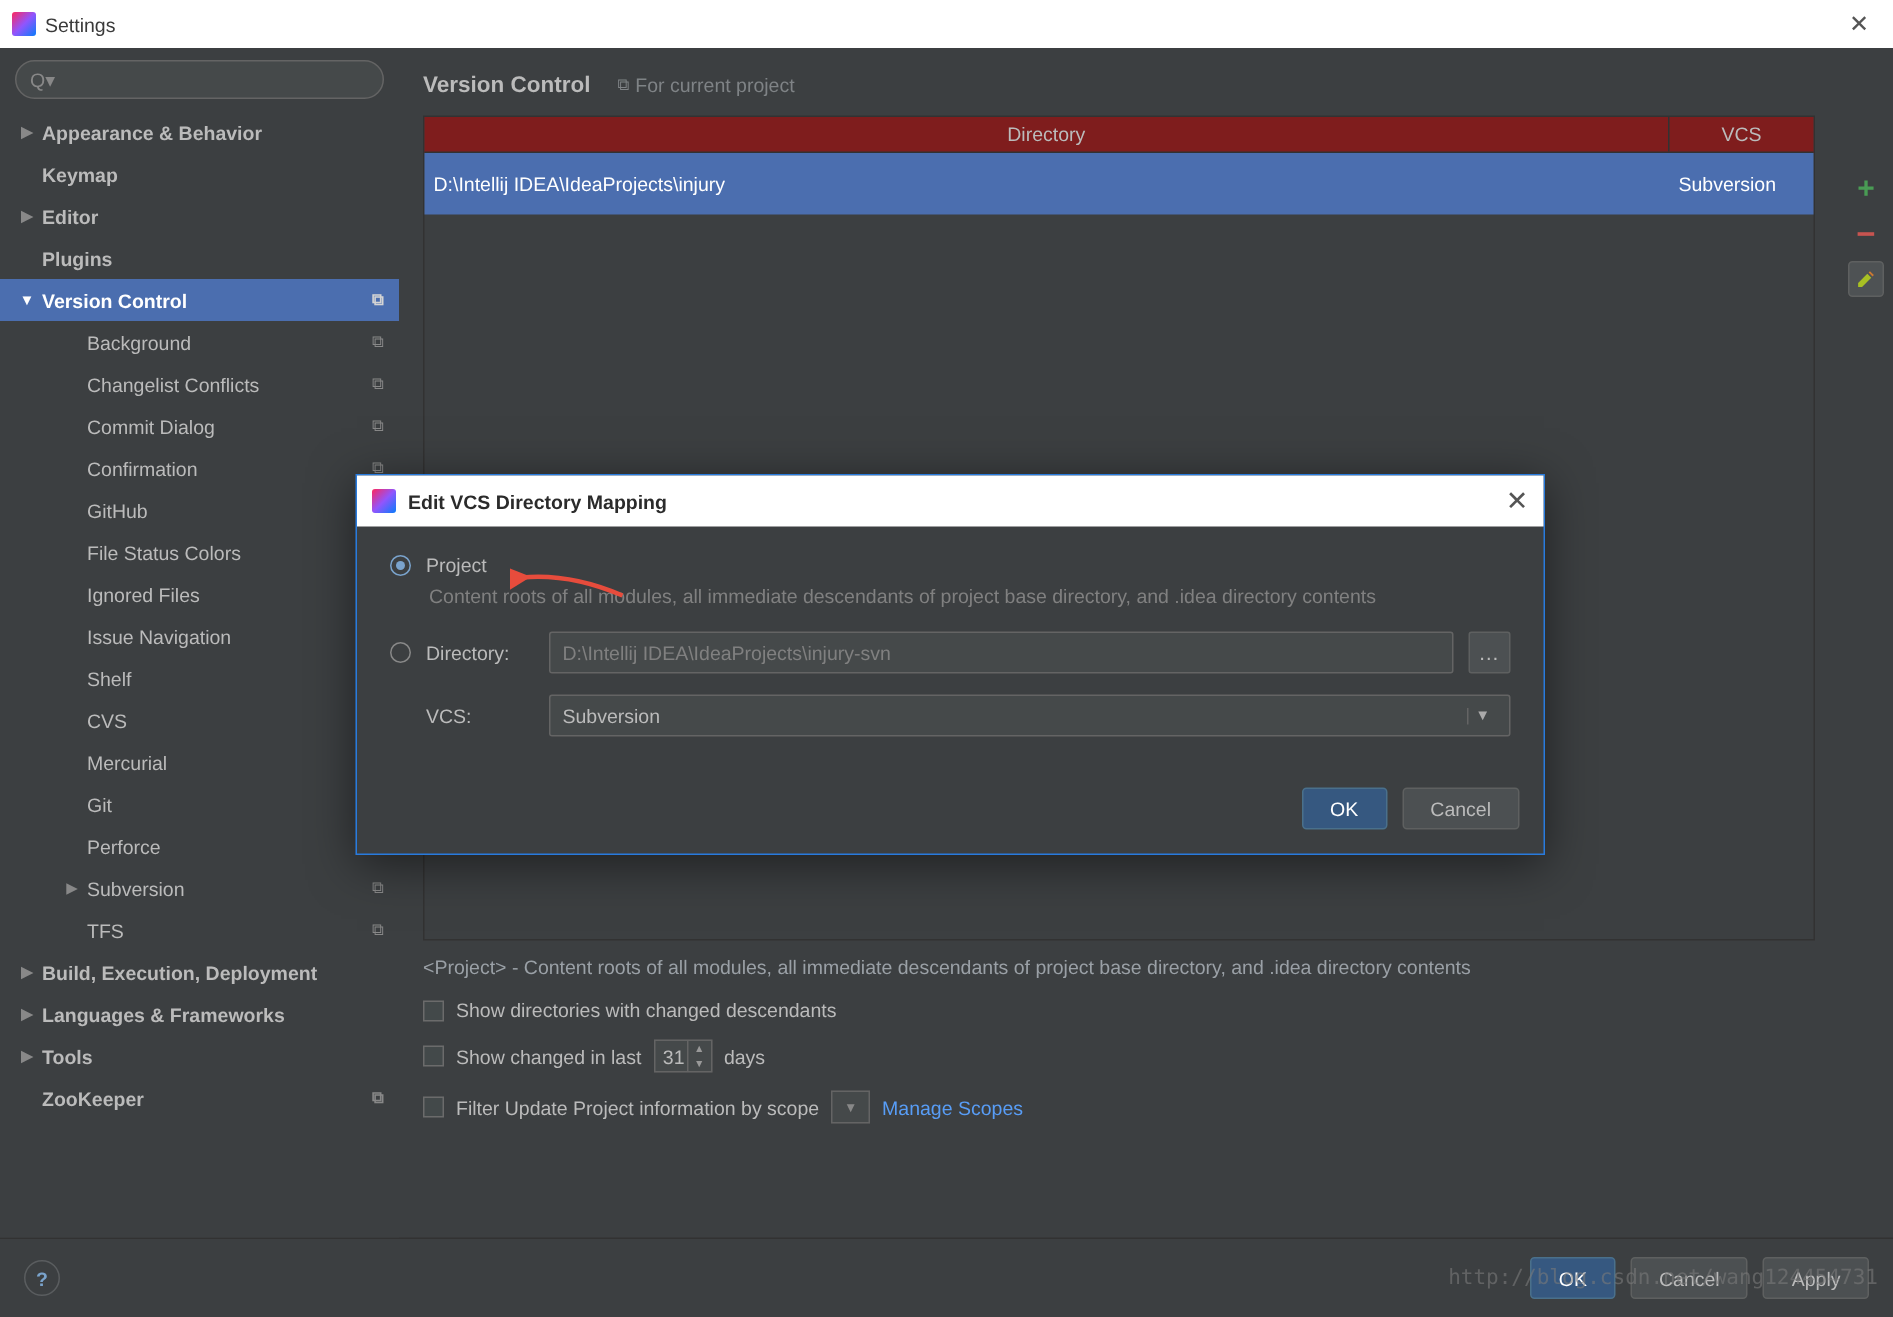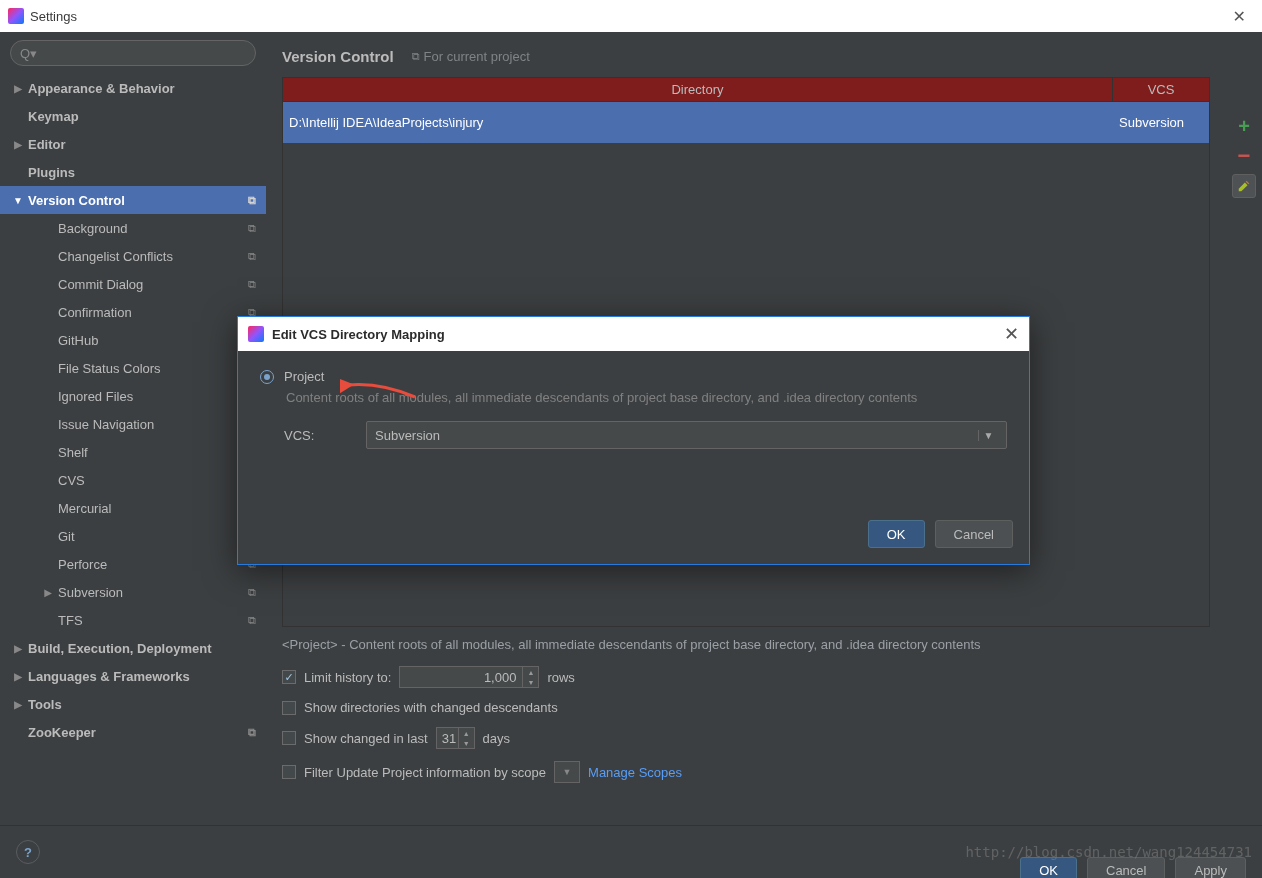--- a/index.html
+++ b/index.html
@@ -49,21 +49,21 @@
 .chk.checked::after { content:"✓"; font-size:11px; color:#a7c7e7; }
 .numfield { width:140px; height:22px; background:#45494a; border:1px solid #646464; color:#bbb; text-align:right; padding:0 22px 0 4px; position:relative; display:inline-flex; align-items:center; justify-content:flex-end; }
 .numfield.small { width:39px; text-align:center; justify-content:center; padding:0 16px 0 4px; }
 .spinner { position:absolute; right:0; top:0; bottom:0; width:16px; display:flex; flex-direction:column; border-left:1px solid #646464; }
 .spinner span { flex:1; display:flex; align-items:center; justify-content:center; font-size:7px; color:#999; cursor:pointer; }
 .link { color:#589df6; cursor:pointer; }
 .scope-dd { width:26px; height:22px; background:#45494a; border:1px solid #646464; display:flex; align-items:center; justify-content:center; color:#888; font-size:9px; }
 .footer { height:53px; border-top:1px solid #323232; display:flex; align-items:center; justify-content:space-between; padding:0 16px; }
 .help { width:24px; height:24px; border:1px solid #5a5d5f; border-radius:50%; display:flex; align-items:center; justify-content:center; color:#7aa3cc; font-weight:bold; cursor:pointer; }
 .btns { display:flex; gap:10px; align-items:center; }
-.btn { height:28px; padding:0 18px; border:1px solid #5e6060; background:#4c5052; color:#bbb; border-radius:3px; cursor:pointer; display:flex; align-items:center;margin-top:37px; }
+.btn { height:28px; padding:0 18px; border:1px solid #5e6060; background:#4c5052; color:#bbb; border-radius:3px; cursor:pointer; display:flex; align-items:center; }
 .btn.primary { background:#365880; border-color:#4a708b; color:#fff; }
 .watermark { position:absolute; right:10px; bottom:18px; color:#7a7a7a; font-size:14px; font-family:monospace; opacity:0.6; pointer-events:none; }
 
 
 .dialog { position:absolute; left:237px; top:316px; width:793px; background:#3c3f41; border:1px solid #287bde; box-shadow:0 6px 30px rgba(0,0,0,0.5); z-index:100; }
 .dlg-title { height:34px; background:#fff; display:flex; align-items:center; justify-content:space-between; padding:0 10px; }
 .dlg-title .left { display:flex; align-items:flex-end; gap:8px; }
 .dlg-title .t { color:#2b2b2b; font-size:13px; font-weight:bold; }
 .dlg-close { color:#555; font-size:18px; cursor:pointer; }
 .dlg-body { padding:18px 22px 10px 22px; }
@@ -255,32 +255,20 @@
       <div class="table-row">
         <div class="td dir">D:\Intellij IDEA\IdeaProjects\injury</div>
         <div class="td vcs">Subversion</div>
       </div>
     </div>
 
     <div class="desc">&lt;Project&gt; - Content roots of all modules, all immediate descendants of project base directory, and .idea directory contents</div>
 
     <div class="options">
       <div class="opt-row">
-        <span class="chk checked"></span>
-        <span>Limit history to:</span>
-        <span class="numfield">
-          <span>1,000</span>
-          <span class="spinner">
-              <span>▲</span>
-              <span>▼</span>
-            </span>
-        </span>
-        <span>rows</span>
-      </div>
-      <div class="opt-row">
         <span class="chk"></span>
         <span>Show directories with changed descendants</span>
       </div>
       <div class="opt-row">
         <span class="chk"></span>
         <span>Show changed in last</span>
         <span class="numfield small">
           <span>31</span>
           <span class="spinner">
               <span>▲</span>
@@ -317,20 +305,28 @@
       <span class="t">Edit VCS Directory Mapping</span>
     </div>
     <span class="dlg-close">✕</span>
   </div>
   <div class="dlg-body">
     <div class="radio-row">
       <span class="radio sel"></span>
       <span class="radio-lbl">Project</span>
     </div>
     <div class="hint">Content roots of all modules, all immediate descendants of project base directory, and .idea directory contents</div>
+    <div class="fld-row radio-variant">
+      <span class="radio"></span>
+      <span class="fld-lbl">Directory:</span>
+      <div class="txtfield">
+          <span>D:\Intellij IDEA\IdeaProjects\injury-svn</span>
+        </div>
+      <div class="browse">…</div>
+    </div>
     <div class="fld-row">
       <span style="width:14px"></span>
       <span class="fld-lbl" style="width:72px">VCS:</span>
       <div class="selectfield">
         <span>Subversion</span>
         <span class="caret">▼</span>
       </div>
     </div>
   </div>
   <div class="dlg-footer">

